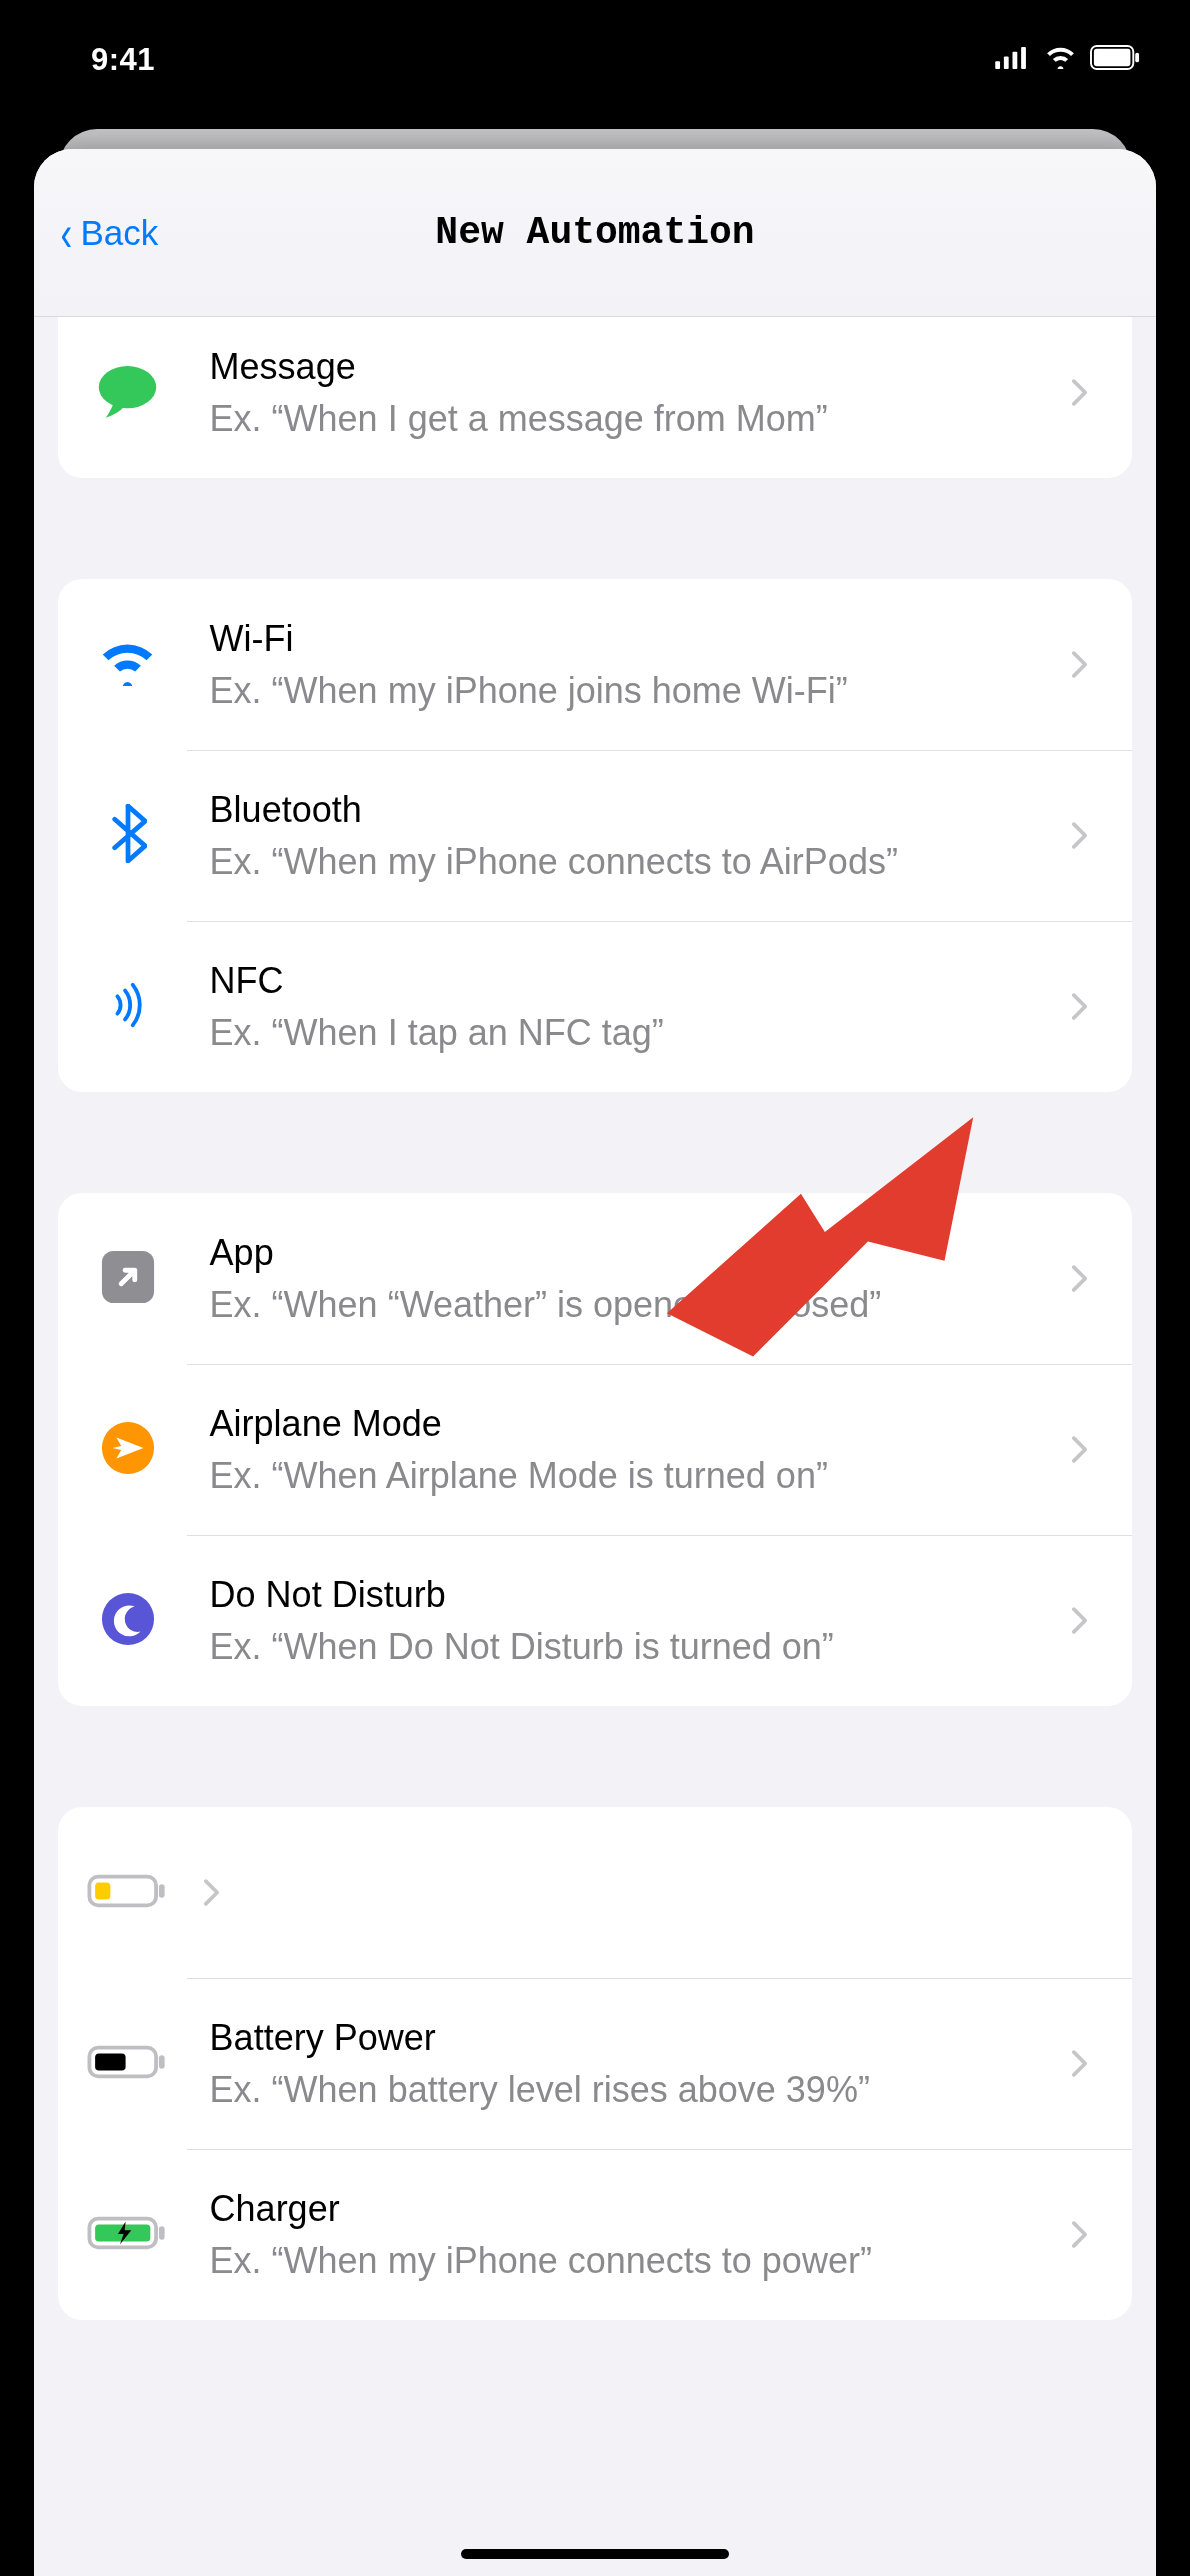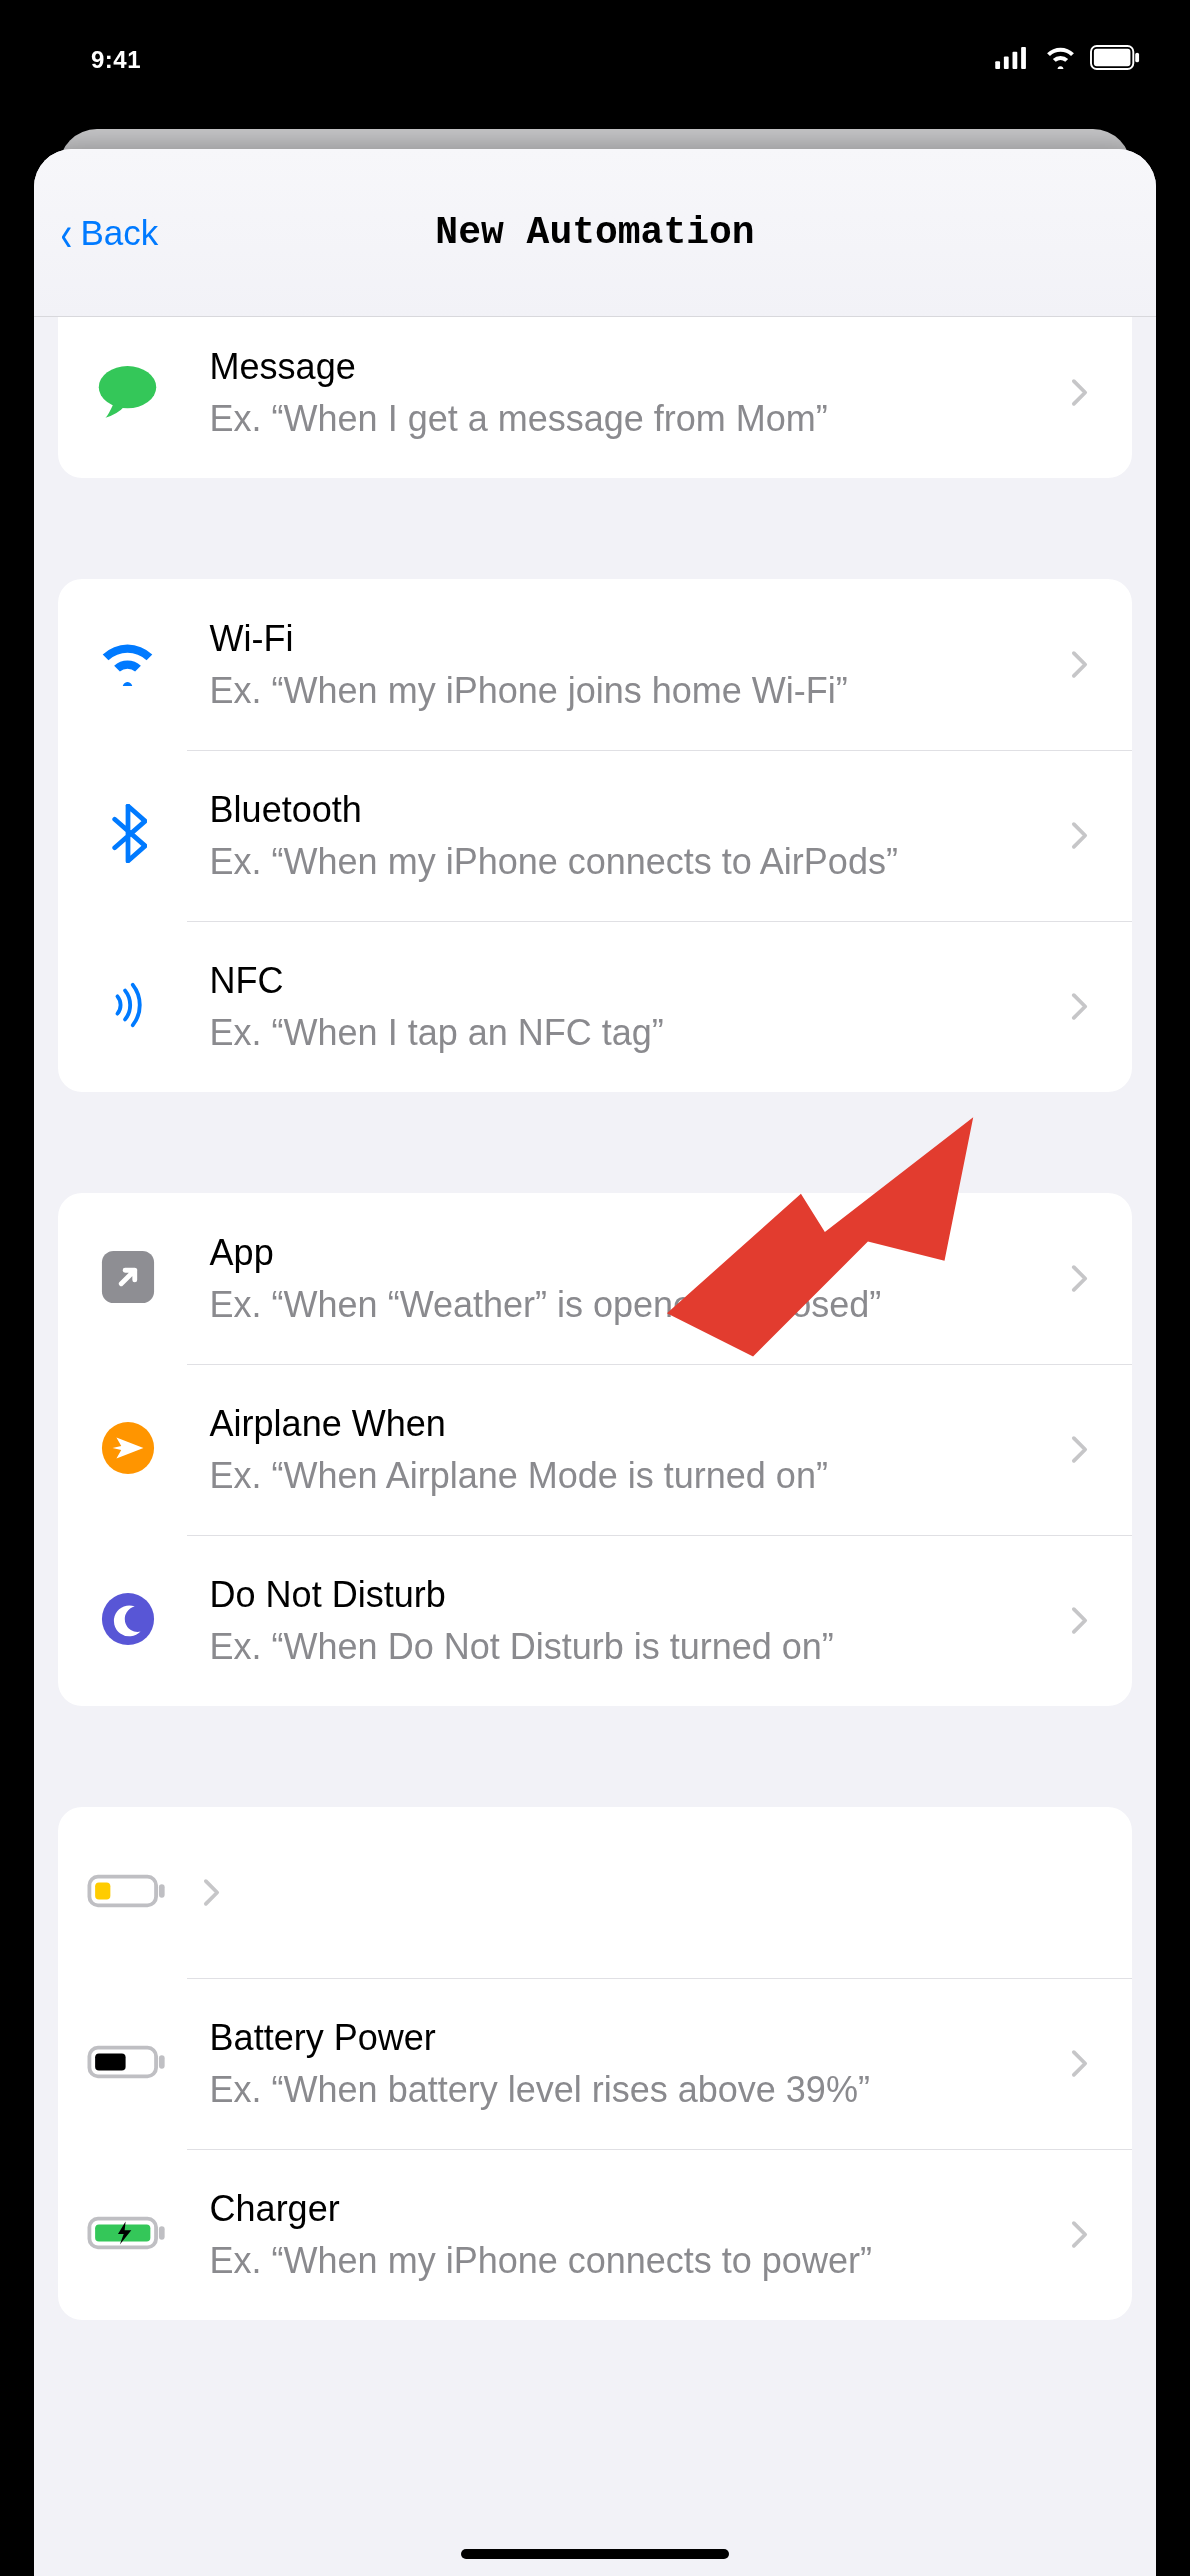--- a/index.html
+++ b/index.html
@@ -13,21 +13,21 @@
 
   
   .status-bar {
     height: 129px;
     display: flex;
     align-items: center;
     justify-content: space-between;
     padding: 0 48px 9.6px 91px;
     color: #fff;
   }
-  .status-time { font-size: 24px; font-weight: 600; letter-spacing: 0.5px; }
+  .status-time { font-size: 31px; font-weight: 600; letter-spacing: 0.5px; }
   .status-right { display: flex; align-items: center; gap: 13.4px; }
 
   
   .sheet-back {
     position: absolute;
     top: 129px; left: 59px; right: 59px;
     height: 58px;
     background: #c6c6c8;
     border-radius: 38px 38px 0 0;
   }
@@ -275,21 +275,21 @@
       <div class="row">
         <div class="icon-col">
             <span>
           <svg width="56" height="56" viewBox="0 0 58 58">
                 <circle cx="29" cy="29" r="27" fill="#ff9500"></circle>
                 <path d="M45 29 L17 18 L22 27 L13 29 L22 31 L17 40 Z" fill="#fff"></path>
               </svg>
         </span>
           </div>
         <div class="text-col">
-          <div class="row-title">Airplane When</div>
+          <div class="row-title">Airplane Mode</div>
           <div class="row-sub">Ex. “When Airplane Mode is turned on”</div>
         </div>
         <div class="chevron-col">
             <svg width="17" height="29" viewBox="0 0 18 30">
               <path d="M3 3 L15 15 L3 27" fill="none" stroke="#c6c6c8" stroke-width="4" stroke-linecap="round" stroke-linejoin="round"></path>
             </svg>
           </div>
       </div>
       <div class="row">
         <div class="icon-col">

